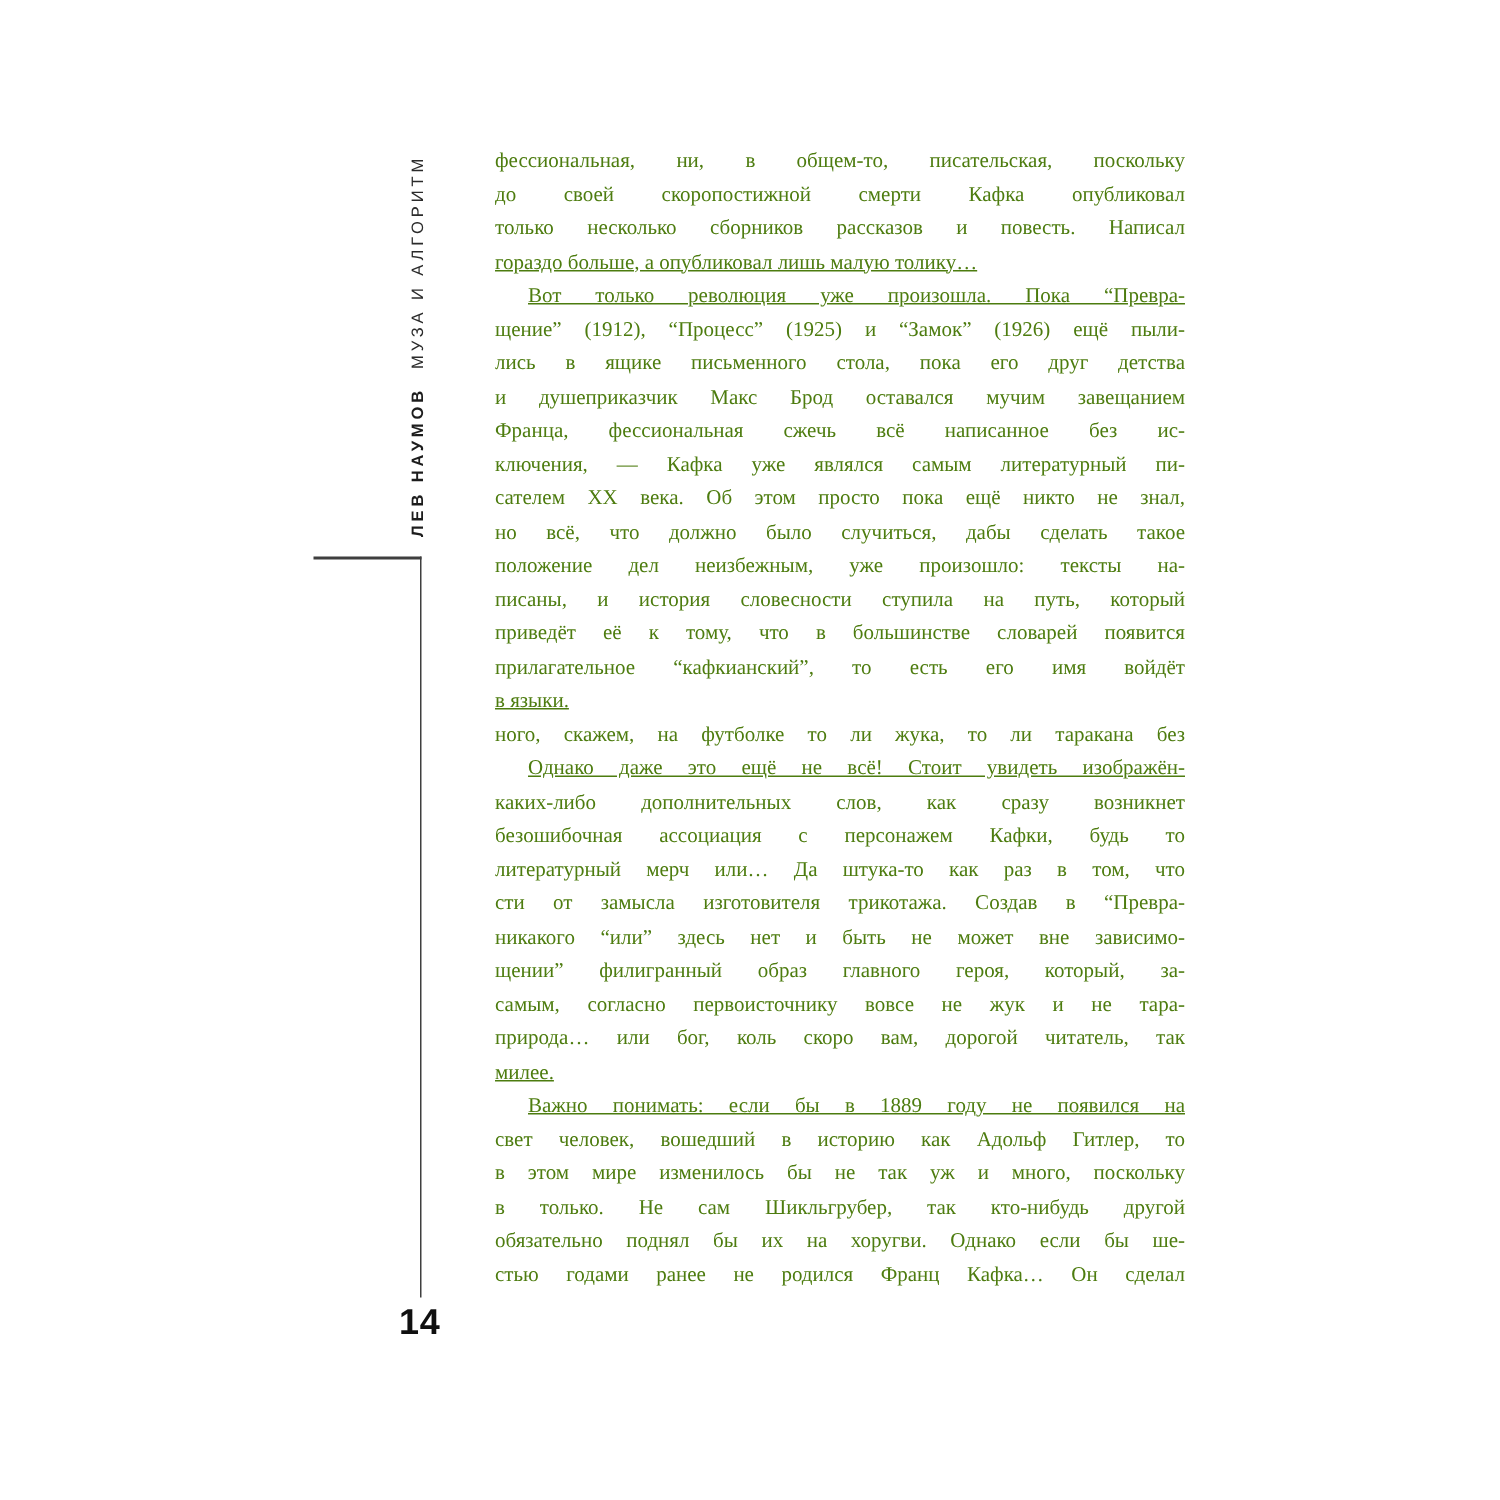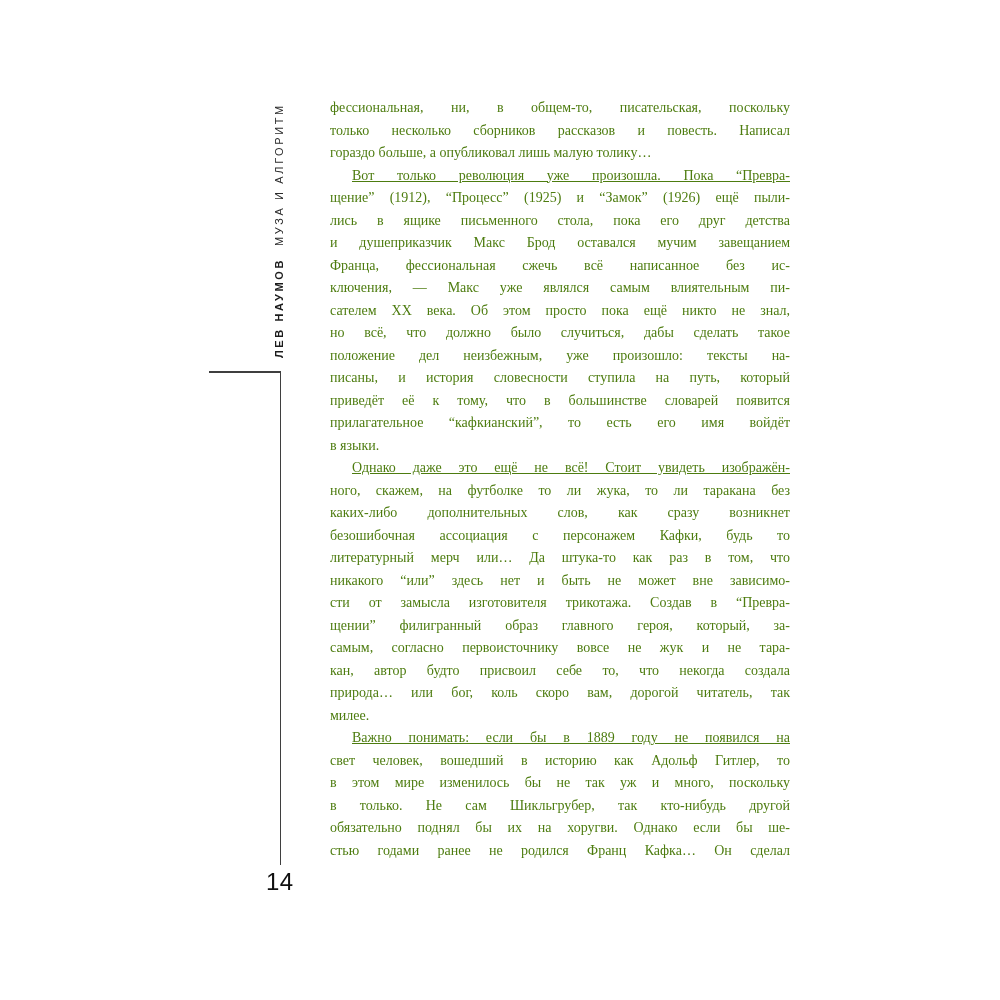--- a/index.html
+++ b/index.html
@@ -51,21 +51,21 @@
     top: 371px;
     width: 1.5px;
     height: 494px;
     background: #3f3f3f;
   }
   .page-number {
     position: absolute;
     left: 266px;
     top: 868px;
     font-family: "Liberation Sans", "DejaVu Sans", sans-serif;
-    font-weight: 400;
+    font-weight: 700;
     font-size: 24px;
     color: #101010;
     letter-spacing: 0.5px;
   }
   
   .body-text {
     position: absolute;
     left: 330px;
     top: 97px;
     width: 460px;
@@ -73,20 +73,21 @@
     line-height: 22.5px;
     color: #4d7c0f;
   }
   .line {
     text-align: justify;
     text-align-last: justify;
     white-space: normal;
   }
   .line.end {
     text-align-last: left;
+    text-decoration: underline;
   }
   .line.indent {
     text-indent: 22px;
     text-decoration: underline;
   }
 </style>
 </head>
 <body>
 
 <div class="page">
@@ -95,45 +96,45 @@
     <span class="spine-author">ЛЕВ НАУМОВ</span><span class="spine-title">МУЗА И АЛГОРИТМ</span>
   </div>
 
   <div class="rule-h"></div>
   <div class="rule-v"></div>
 
   <div class="page-number">14</div>
 
   <div class="body-text">
       <div class="line">фессиональная, ни, в общем-то, писательская, поскольку</div>
+      <div class="line">до своей скоропостижной смерти Кафка опубликовал</div>
       <div class="line">только несколько сборников рассказов и повесть. Написал</div>
       <div class="line end">гораздо больше, а опубликовал лишь малую толику…</div>
       <div class="line indent">Вот только революция уже произошла. Пока “Превра-</div>
       <div class="line">щение” (1912), “Процесс” (1925) и “Замок” (1926) ещё пыли-</div>
       <div class="line">лись в ящике письменного стола, пока его друг детства</div>
       <div class="line">и душеприказчик Макс Брод оставался мучим завещанием</div>
       <div class="line">Франца, фессиональная сжечь всё написанное без ис-</div>
-      <div class="line">ключения, — Макс уже являлся самым влиятельным пи-</div>
+      <div class="line">ключения, — Кафка уже являлся самым литературный пи-</div>
       <div class="line">сателем XX века. Об этом просто пока ещё никто не знал,</div>
       <div class="line">но всё, что должно было случиться, дабы сделать такое</div>
       <div class="line">положение дел неизбежным, уже произошло: тексты на-</div>
       <div class="line">писаны, и история словесности ступила на путь, который</div>
       <div class="line">приведёт её к тому, что в большинстве словарей появится</div>
       <div class="line">прилагательное “кафкианский”, то есть его имя войдёт</div>
       <div class="line end">в языки.</div>
+      <div class="line">ного, скажем, на футболке то ли жука, то ли таракана без</div>
       <div class="line indent">Однако даже это ещё не всё! Стоит увидеть изображён-</div>
-      <div class="line">ного, скажем, на футболке то ли жука, то ли таракана без</div>
       <div class="line">каких-либо дополнительных слов, как сразу возникнет</div>
       <div class="line">безошибочная ассоциация с персонажем Кафки, будь то</div>
       <div class="line">литературный мерч или… Да штука-то как раз в том, что</div>
+      <div class="line">сти от замысла изготовителя трикотажа. Создав в “Превра-</div>
       <div class="line">никакого “или” здесь нет и быть не может вне зависимо-</div>
-      <div class="line">сти от замысла изготовителя трикотажа. Создав в “Превра-</div>
       <div class="line">щении” филигранный образ главного героя, который, за-</div>
       <div class="line">самым, согласно первоисточнику вовсе не жук и не тара-</div>
-      <div class="line">кан, автор будто присвоил себе то, что некогда создала</div>
       <div class="line">природа… или бог, коль скоро вам, дорогой читатель, так</div>
       <div class="line end">милее.</div>
       <div class="line indent">Важно понимать: если бы в 1889 году не появился на</div>
       <div class="line">свет человек, вошедший в историю как Адольф Гитлер, то</div>
       <div class="line">в этом мире изменилось бы не так уж и много, поскольку</div>
       <div class="line">в только. Не сам Шикльгрубер, так кто-нибудь другой</div>
       <div class="line">обязательно поднял бы их на хоругви. Однако если бы ше-</div>
       <div class="line">стью годами ранее не родился Франц Кафка… Он сделал</div>
     </div>
 

